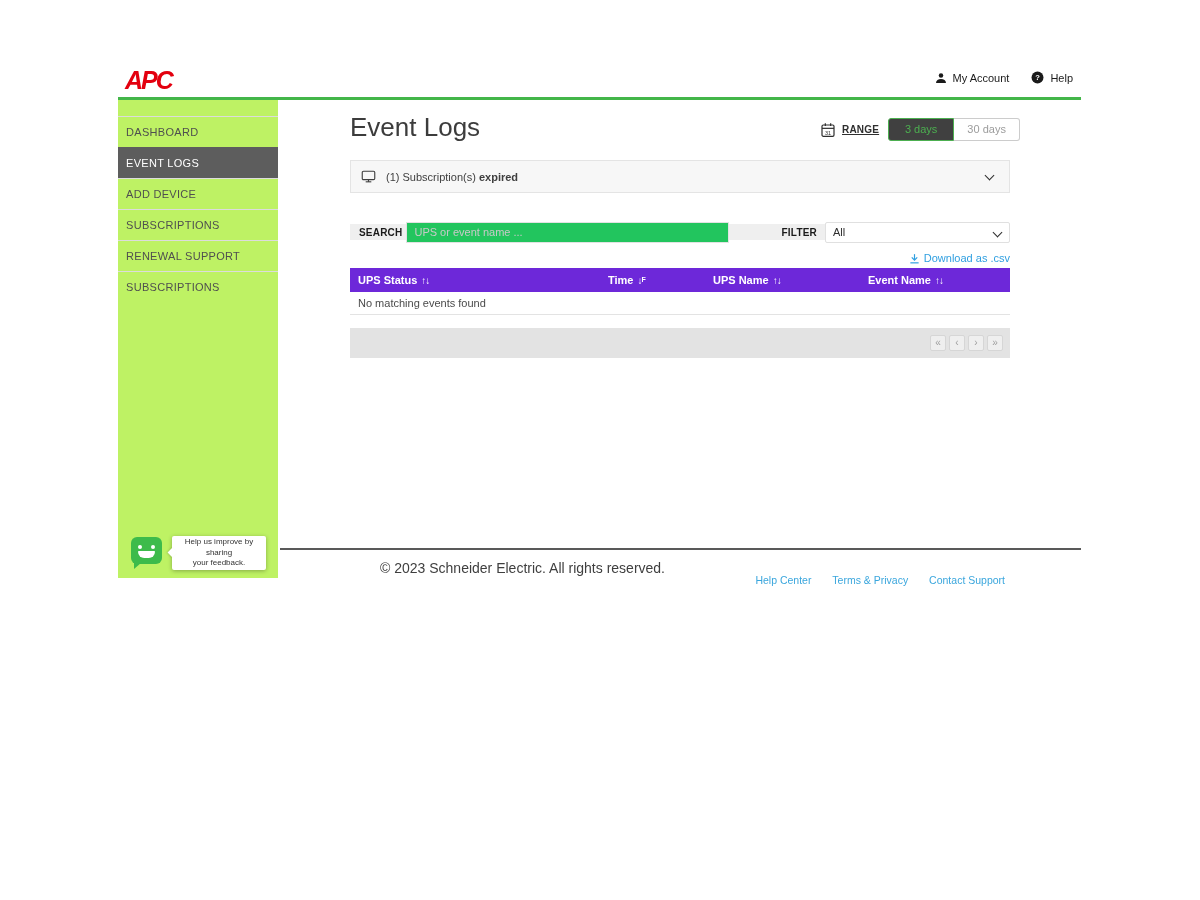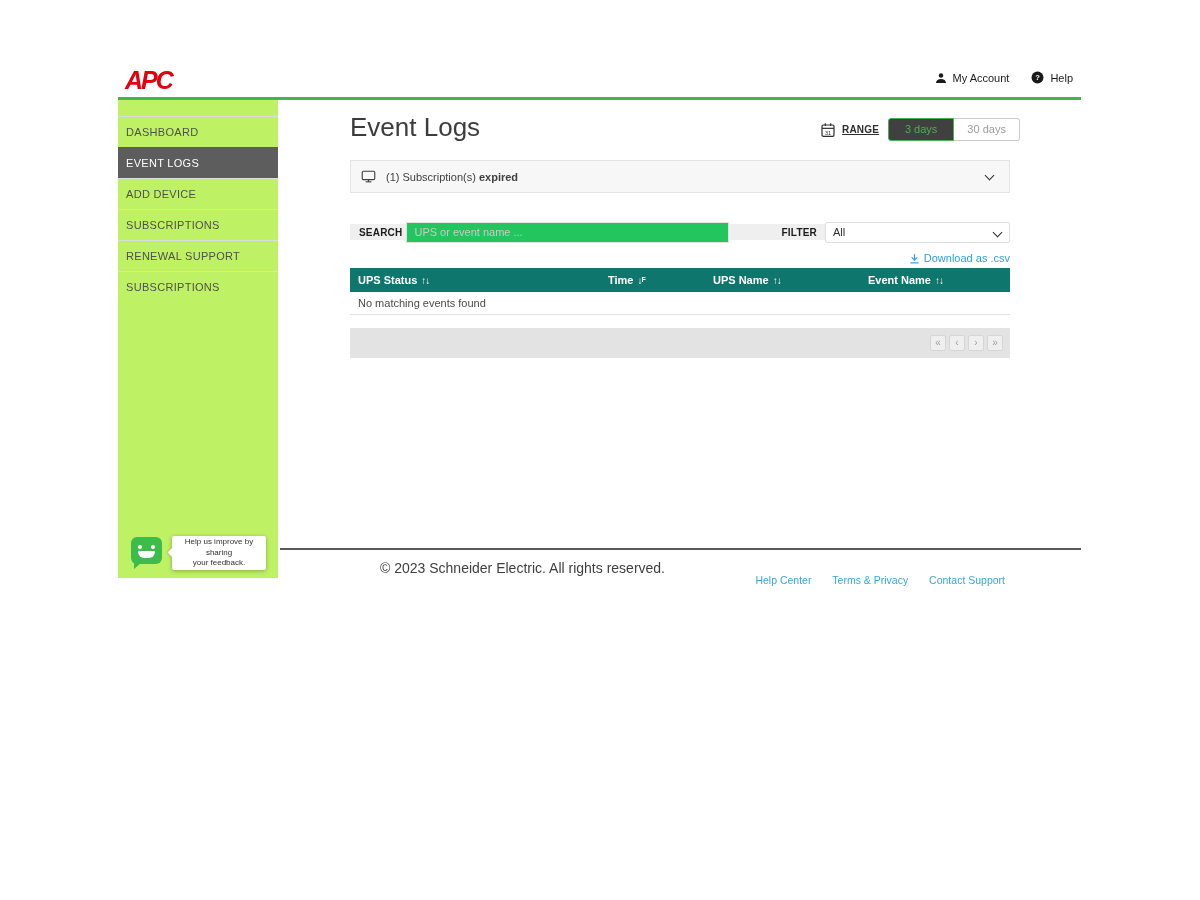--- a/index.html
+++ b/index.html
@@ -45,21 +45,21 @@
   .filter-label { margin-left:53px; }
   .select-wrap { position:relative; margin-left:8px; }
   .filter-select { appearance:none; -webkit-appearance:none; width:185px; height:21px; border:1px solid #e0e0e0; border-radius:2px; background:#fff; font-size:11px; padding:0 7px; color:#2e2e2e; font-family:"Liberation Sans", sans-serif; cursor:pointer; }
   .select-wrap .chevron { position:absolute; right:9px; top:7px; pointer-events:none; }
 
   
   .download-row { position:absolute; left:350px; top:252px; width:660px; text-align:right; font-size:11px; }
   .download-link { color:#2f9fe0; cursor:pointer; display:inline-flex; align-items:center; gap:4px; }
 
   
-  .table-head { position:absolute; left:350px; top:268px; width:660px; height:24px; background:#0f766e; color:#ffffff; font-size:11px; font-weight:bold; }
+  .table-head { position:absolute; left:350px; top:268px; width:660px; height:24px; background:#6d28d9; color:#ffffff; font-size:11px; font-weight:bold; }
   .table-head .col { position:absolute; line-height:24px; cursor:pointer; }
   .col1 { left:8px; } .col2 { left:258px; } .col3 { left:363px; } .col4 { left:518px; }
   .sort { font-size:10px; margin-left:4px; letter-spacing:-1px; font-weight:normal; }
   .sort-suffix { font-size:7px; vertical-align:2px; letter-spacing:0; }
   .empty-row { position:absolute; left:350px; top:292px; width:660px; height:23px; line-height:23px; font-size:11px; color:#4a4a4a; padding-left:8px; border-bottom:1px solid #e3e3e3; }
 
   
   .pagination { position:absolute; left:350px; top:328px; width:660px; height:30px; background:#e3e3e3; }
   .pg-btns { position:absolute; right:7px; top:7px; display:flex; gap:3px; }
   .pg-btn { width:16px; height:16px; background:#efefef; border:1px solid #d6d6d6; border-radius:2px; color:#a0a0a0; font-size:10px; line-height:14px; text-align:center; cursor:pointer; }

